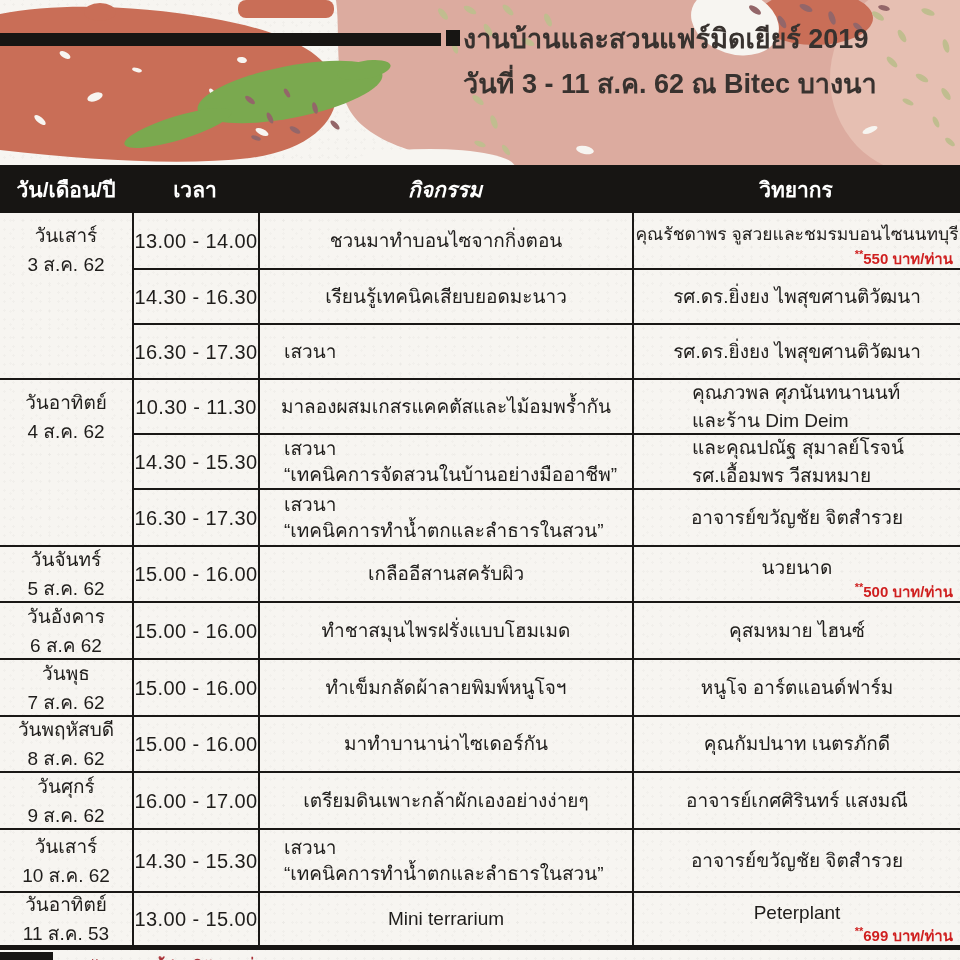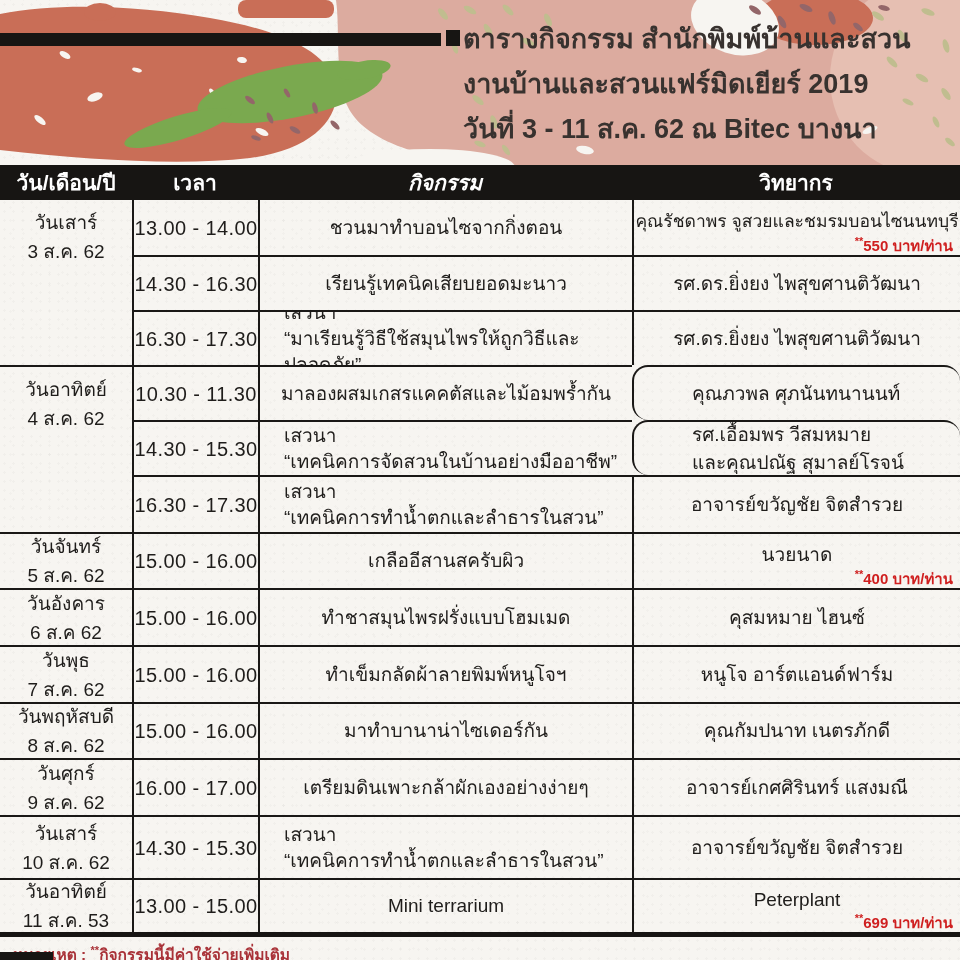--- a/index.html
+++ b/index.html
@@ -20,21 +20,21 @@
   }
   
   .deco{position:relative;height:165px;}
   .deco svg{position:absolute;inset:0;display:block;}
   .title{
     position:absolute;left:463px;top:17px;width:495px;
     font-size:27px;font-weight:700;line-height:45px;color:#38322f;
   }
   
   .thead{
-    display:flex;height:35px;background:#171513;color:#ffffff;
+    display:flex;height:48px;background:#171513;color:#ffffff;
     font-size:21px;font-weight:700;align-items:center;
   }
   .thead .h{text-align:center;}
   .h1{width:132px;} .h2{width:126px;} .h3{width:374px;font-style:italic;} .h4{flex:1;}
   
   .schedule{
     display:grid;
     grid-template-columns:132px 126px 374px 1fr;
     grid-template-rows:55px 55px 55px 55px 55px 57px 56px 57px 57px 56px 57px 63px 54px;
     border-bottom:5px solid #171513;
@@ -51,21 +51,21 @@
   .r1{border-top:none;}
   .day{border-left:none;flex-direction:column;line-height:29px;}
   .day.top{justify-content:flex-start;padding-top:8px;}
   .day.mid{justify-content:center;}
   .t{font-size:20px;letter-spacing:0.4px;}
   .a.left{flex-direction:column;align-items:flex-start;justify-content:center;
           padding-left:24px;text-align:left;}
   .s{position:relative;}
   .s.haspr{padding-bottom:13px;}
   .s.left2{flex-direction:column;align-items:flex-start;justify-content:center;
-           padding-left:58px;text-align:left;line-height:28px;border-radius:16px;}
+           padding-left:58px;text-align:left;line-height:28px;}
   .sm{font-size:17.5px;}
   .price{
     position:absolute;right:7px;bottom:1px;
     color:#cf1f1f;font-size:15px;font-weight:700;line-height:17px;
   }
   .price sup{font-size:11px;}
   
   .note{
     padding:5px 0 0 13px;color:#a93238;font-size:15.5px;font-weight:700;
   }
@@ -153,21 +153,20 @@
         <ellipse cx="936" cy="122" rx="6" ry="2.6" transform="rotate(65 936 122)"></ellipse>
         <ellipse cx="950" cy="142" rx="6" ry="2.6" transform="rotate(40 950 142)"></ellipse>
       </g>
 
       <g fill="#171513">
         <rect x="0" y="33" width="441" height="13"></rect>
         <rect x="446" y="30" width="14" height="16"></rect>
       </g>
     </svg>
     <div class="title">
-      <div>ตารางกิจกรรม สำนักพิมพ์บ้านและสวน</div>
       <div>งานบ้านและสวนแฟร์มิดเยียร์ 2019</div>
       <div>วันที่ 3 - 11 ส.ค. 62 ณ Bitec บางนา</div>
     </div>
   </div>
 
   <div class="thead">
     <div class="h h1">วัน/เดือน/ปี</div>
     <div class="h h2">เวลา</div>
     <div class="h h3">กิจกรรม</div>
     <div class="h h4">วิทยากร</div>
@@ -186,60 +185,60 @@
       <span class="price"><sup>**</sup><span>550 บาท/ท่าน</span></span>
     </div>
 
     <div class="cell t" style="grid-area:2/2/3/3">14.30 - 16.30</div>
     <div class="cell a" style="grid-area:2/3/3/4">เรียนรู้เทคนิคเสียบยอดมะนาว</div>
     <div class="cell s" style="grid-area:2/4/3/5">รศ.ดร.ยิ่งยง ไพสุขศานติวัฒนา</div>
 
     <div class="cell t" style="grid-area:3/2/4/3">16.30 - 17.30</div>
     <div class="cell a left" style="grid-area:3/3/4/4">
       <div>เสวนา</div>
-      <div>“มาเรียนรู้วิธีใช้สมุนไพรให้ถูกวิธีและปลอดภัย”</div>
     </div>
     <div class="cell s" style="grid-area:3/4/4/5">รศ.ดร.ยิ่งยง ไพสุขศานติวัฒนา</div>
 
     <div class="cell day top" style="grid-area:4/1/7/2">
       <div>วันอาทิตย์</div>
       <div>4 ส.ค. 62</div>
     </div>
     <div class="cell t" style="grid-area:4/2/5/3">10.30 - 11.30</div>
     <div class="cell a" style="grid-area:4/3/5/4">มาลองผสมเกสรแคคตัสและไม้อมพร้ำกัน</div>
     <div class="cell s left2" style="grid-area:4/4/5/5">
       <div>คุณภวพล ศุภนันทนานนท์</div>
+      <div>และร้าน Dim Deim</div>
     </div>
 
     <div class="cell t" style="grid-area:5/2/6/3">14.30 - 15.30</div>
     <div class="cell a left" style="grid-area:5/3/6/4">
       <div>เสวนา</div>
       <div>“เทคนิคการจัดสวนในบ้านอย่างมืออาชีพ”</div>
     </div>
     <div class="cell s left2" style="grid-area:5/4/6/5">
+      <div>และคุณปณัฐ สุมาลย์โรจน์</div>
       <div>รศ.เอื้อมพร วีสมหมาย</div>
-      <div>และคุณปณัฐ สุมาลย์โรจน์</div>
     </div>
 
     <div class="cell t" style="grid-area:6/2/7/3">16.30 - 17.30</div>
     <div class="cell a left" style="grid-area:6/3/7/4">
       <div>เสวนา</div>
       <div>“เทคนิคการทำน้ำตกและลำธารในสวน”</div>
     </div>
     <div class="cell s" style="grid-area:6/4/7/5">อาจารย์ขวัญชัย จิตสำรวย</div>
 
     <div class="cell day mid" style="grid-area:7/1/8/2">
       <div>วันจันทร์</div>
       <div>5 ส.ค. 62</div>
     </div>
     <div class="cell t" style="grid-area:7/2/8/3">15.00 - 16.00</div>
     <div class="cell a" style="grid-area:7/3/8/4">เกลืออีสานสครับผิว</div>
     <div class="cell s haspr" style="grid-area:7/4/8/5">
       <span>นวยนาด</span>
-      <span class="price"><sup>**</sup><span>400 บาท/ท่าน</span></span>
+      <span class="price"><sup>**</sup><span>500 บาท/ท่าน</span></span>
     </div>
 
     <div class="cell day mid" style="grid-area:8/1/9/2">
       <div>วันอังคาร</div>
       <div>6 ส.ค 62</div>
     </div>
     <div class="cell t" style="grid-area:8/2/9/3">15.00 - 16.00</div>
     <div class="cell a" style="grid-area:8/3/9/4">ทำชาสมุนไพรฝรั่งแบบโฮมเมด</div>
     <div class="cell s" style="grid-area:8/4/9/5">คุสมหมาย  ไฮนซ์</div>
 

